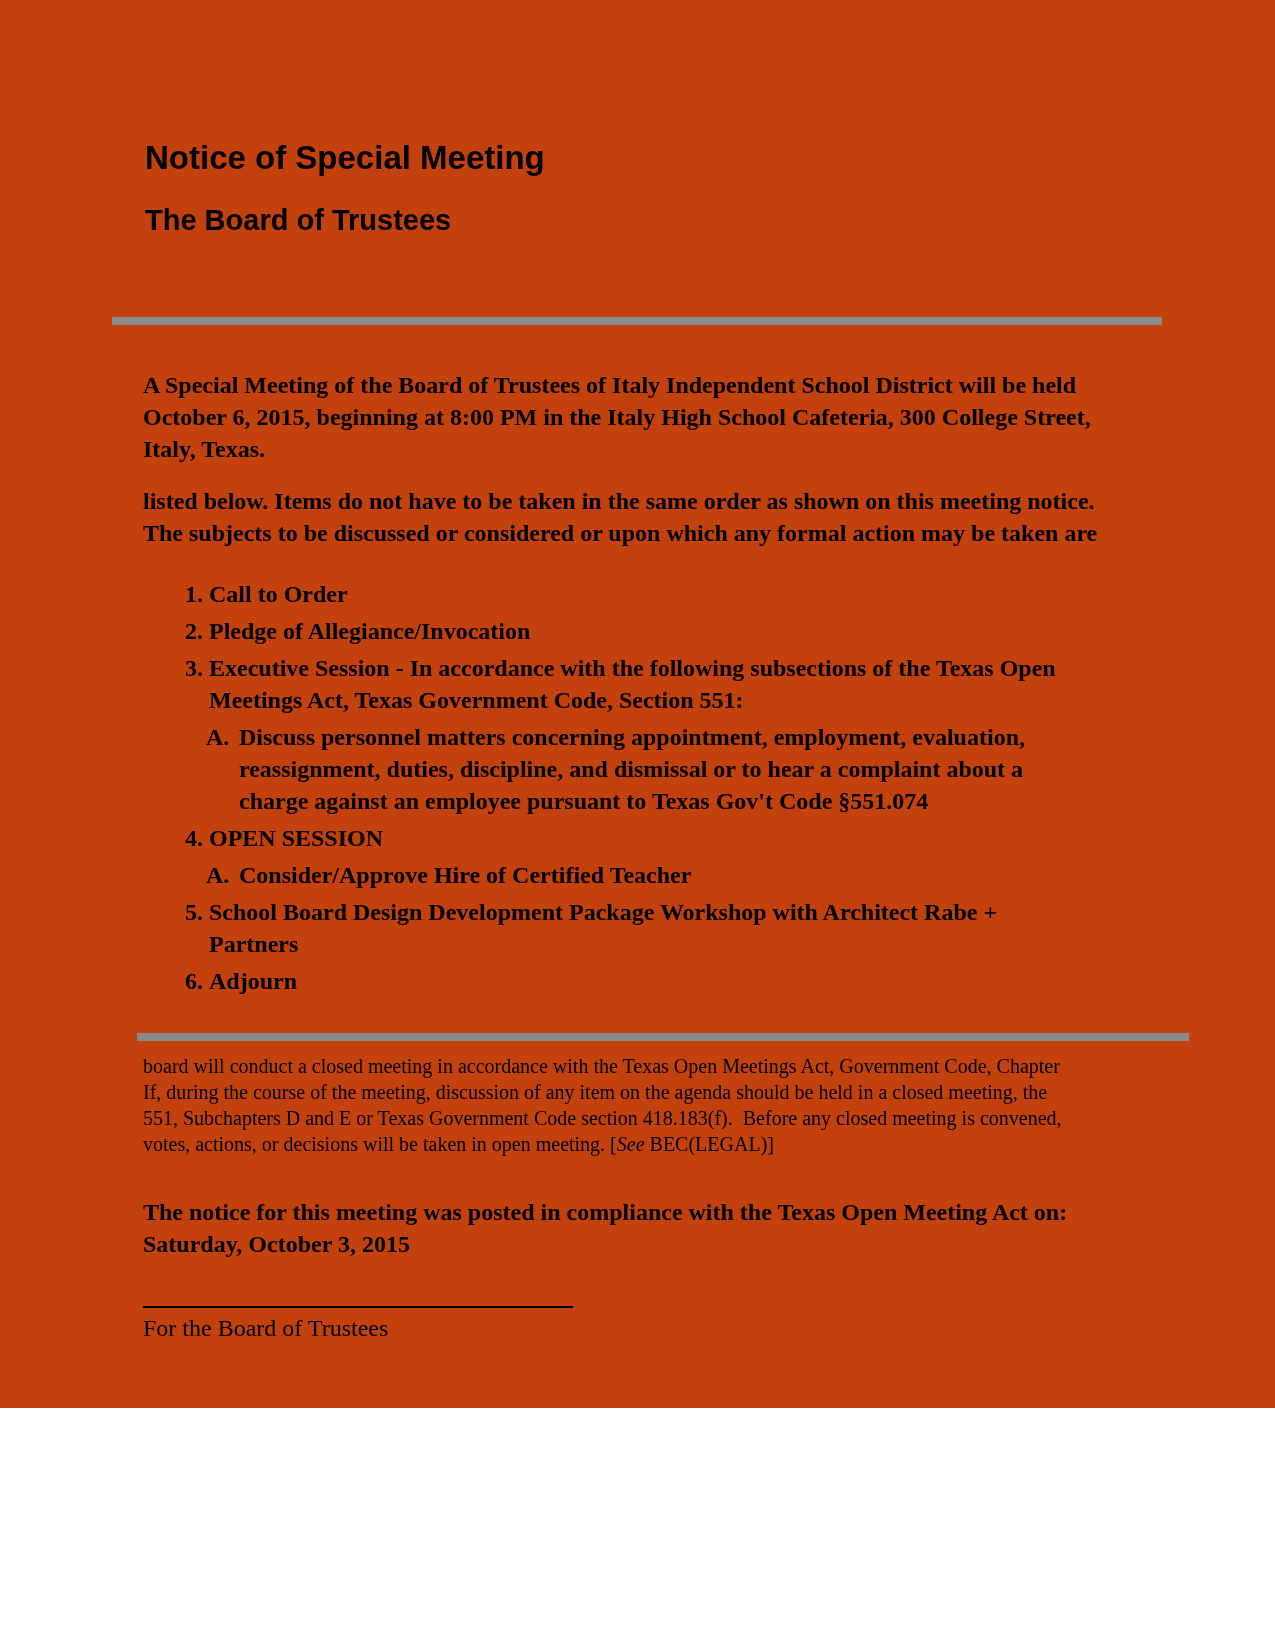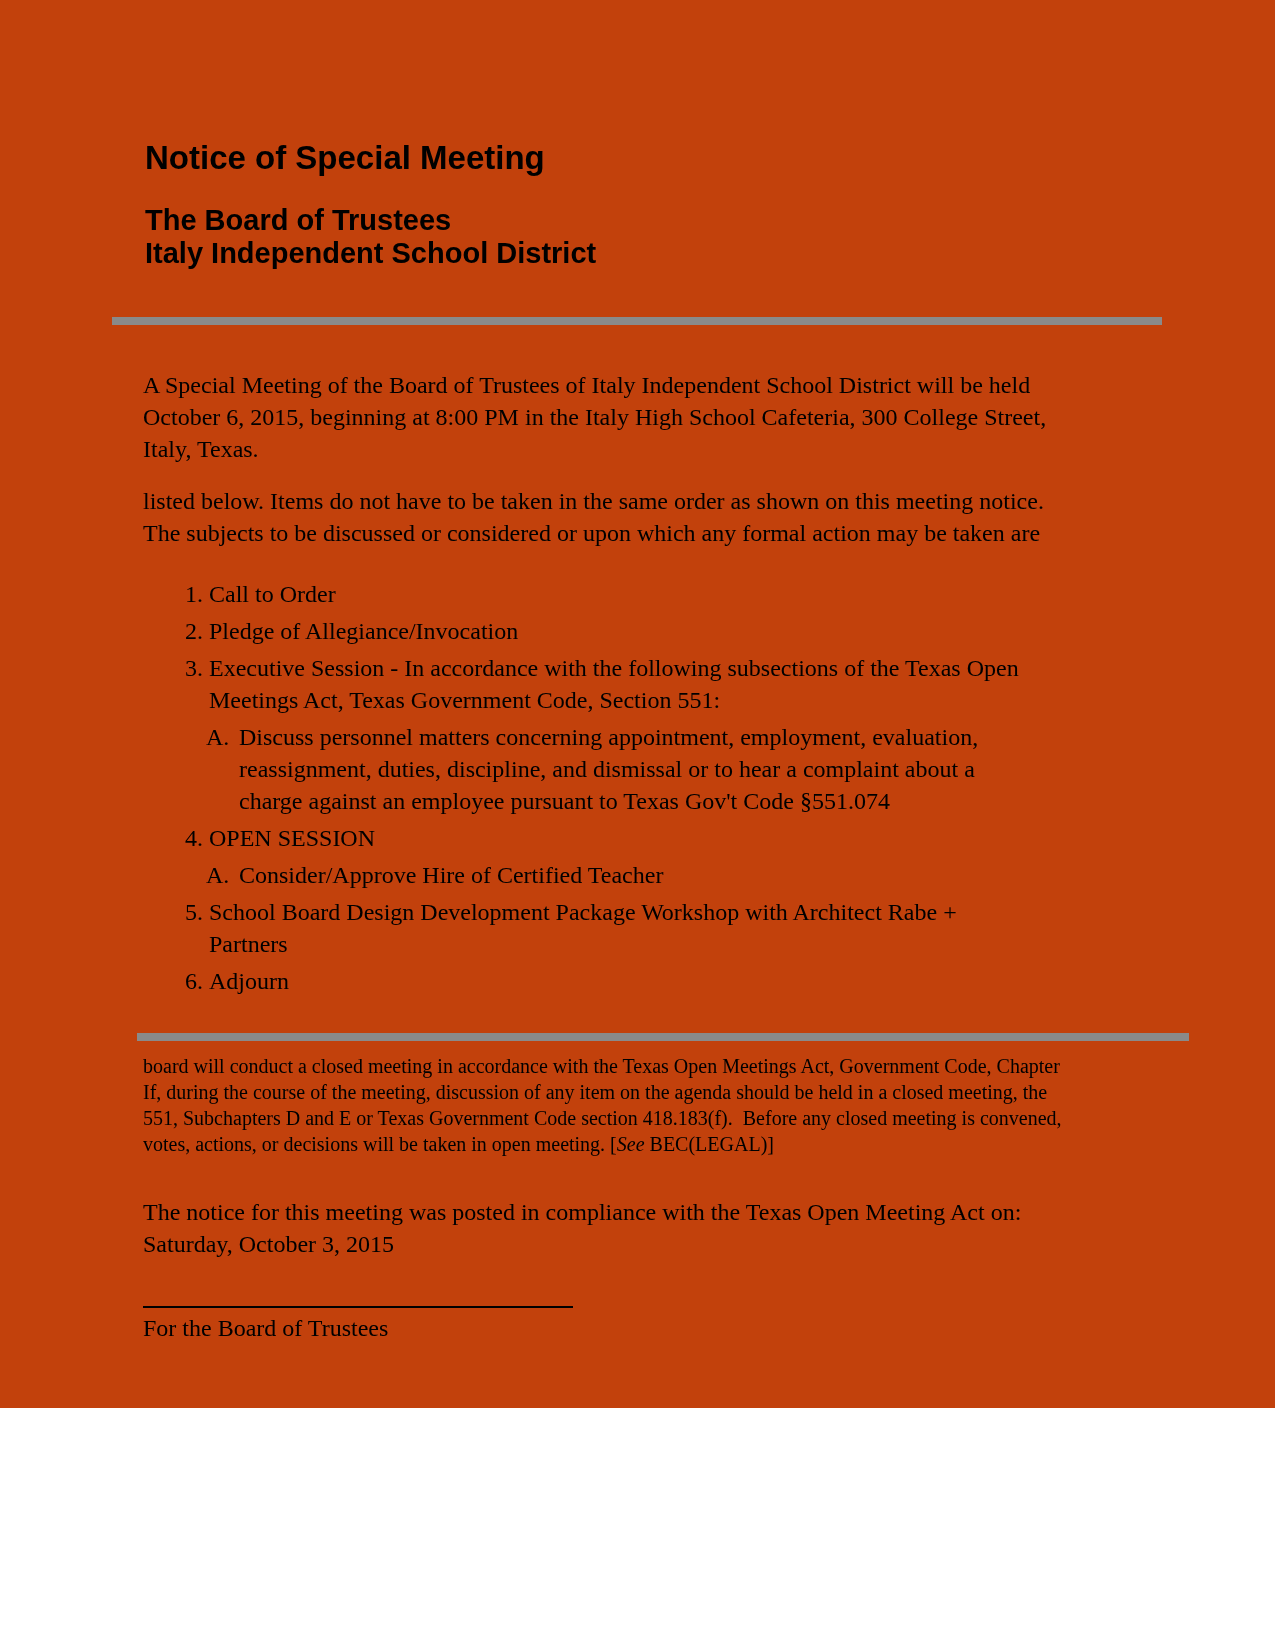--- a/index.html
+++ b/index.html
@@ -45,20 +45,21 @@
   .rule-1 { left: 112px; top: 317px; width: 1050px; }
   .rule-2 { left: 137px; top: 1033px; width: 1052px; }
 
   
   .serif {
     font-family: "Liberation Serif", "DejaVu Serif", serif;
   }
   .body-text {
     font-size: 24px;
     line-height: 32px;
+    font-weight: bold;
   }
   .para-1 { left: 143px; top: 369px; }
   .para-2 { left: 143px; top: 485px; }
   .para .line { display: block; white-space: pre; }
 
   
   .agenda { left: 143px; top: 578px; }
   .agenda-item {
     display: flex;
     margin-bottom: 5px;
@@ -101,21 +102,20 @@
 </style>
 </head>
 <body>
 
 <div class="page">
 
   <div class="abs doc-header">
     <h1 class="doc-title">Notice of Special Meeting</h1>
     <div class="doc-subtitle">
       <span class="line">The Board of Trustees</span>
-      <span class="line">Italy Independent School District</span>
     </div>
   </div>
 
   <div class="abs rule rule-1"></div>
 
   <div class="abs serif body-text para para-1">
     <span class="line">A Special Meeting of the Board of Trustees of Italy Independent School District will be held</span>
     <span class="line">October 6, 2015, beginning at 8:00 PM in the Italy High School Cafeteria, 300 College Street,</span>
     <span class="line">Italy, Texas.</span>
   </div>

